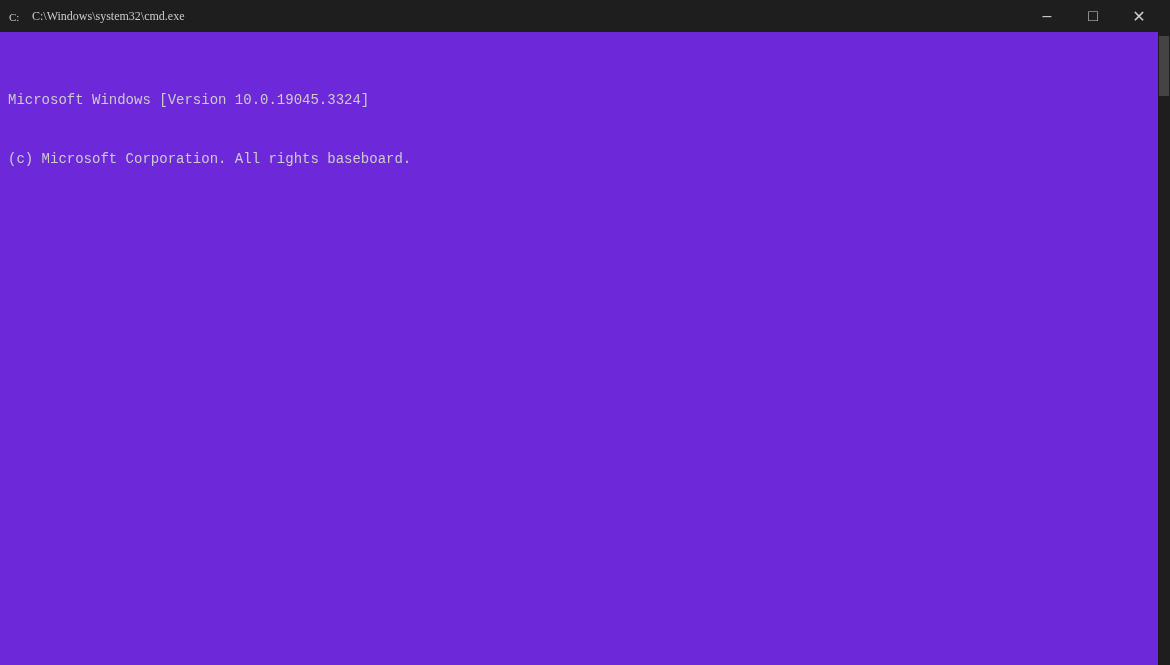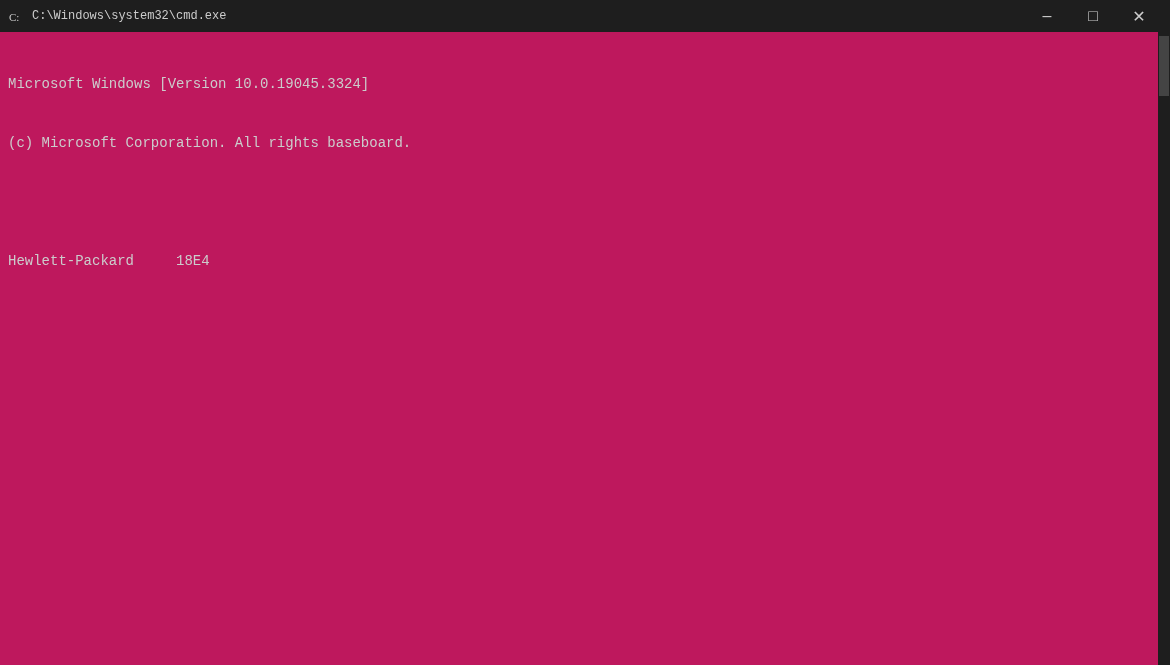--- a/index.html
+++ b/index.html
@@ -49,21 +49,21 @@
     }
 
     .title-bar-icon svg {
       width: 16px;
       height: 16px;
     }
 
     .title-bar-title {
       color: #cccccc;
       font-size: 12px;
-      font-family: Liberation Mono, monospace;
+      font-family: Liberation Serif, serif;
     }
 
     .title-bar-controls {
       display: flex;
       align-items: center;
     }
 
     .title-bar-btn {
       width: 46px;
       height: 32px;
@@ -79,25 +79,25 @@
     }
 
     .content-area {
       display: flex;
       flex: 1;
       overflow: hidden;
     }
 
     .terminal-content {
       flex: 1;
-      background: #be185d;
+      background: #6d28d9;
       color: #cccccc;
       font-size: 14px;
       line-height: 1.4;
-      padding: 4px 8px;
+      padding: 20px 8px;
       font-family: 'Consolas', 'Courier New', monospace;
       white-space: pre;
       overflow: hidden;
     }
 
     .scrollbar {
       width: 12px;
       background: #1e1e1e;
       display: flex;
       flex-direction: column;
@@ -150,21 +150,20 @@
       <button class="title-bar-btn">□</button>
       <button class="title-bar-btn close">✕</button>
     </div>
   </div>
 
   <div class="content-area">
     <div class="terminal-content">
       <span class="line">Microsoft Windows [Version 10.0.19045.3324]</span>
       <span class="line">(c) Microsoft Corporation. All rights baseboard.</span>
       <span class="line"> </span>
-      <span class="line">Hewlett-Packard     18E4</span>
       <span class="line"> </span>
       <span class="line"> </span>
     </div>
     <div class="scrollbar">
       <div class="scrollbar-thumb"></div>
     </div>
   </div>
 </div>
 
 </body></html>

